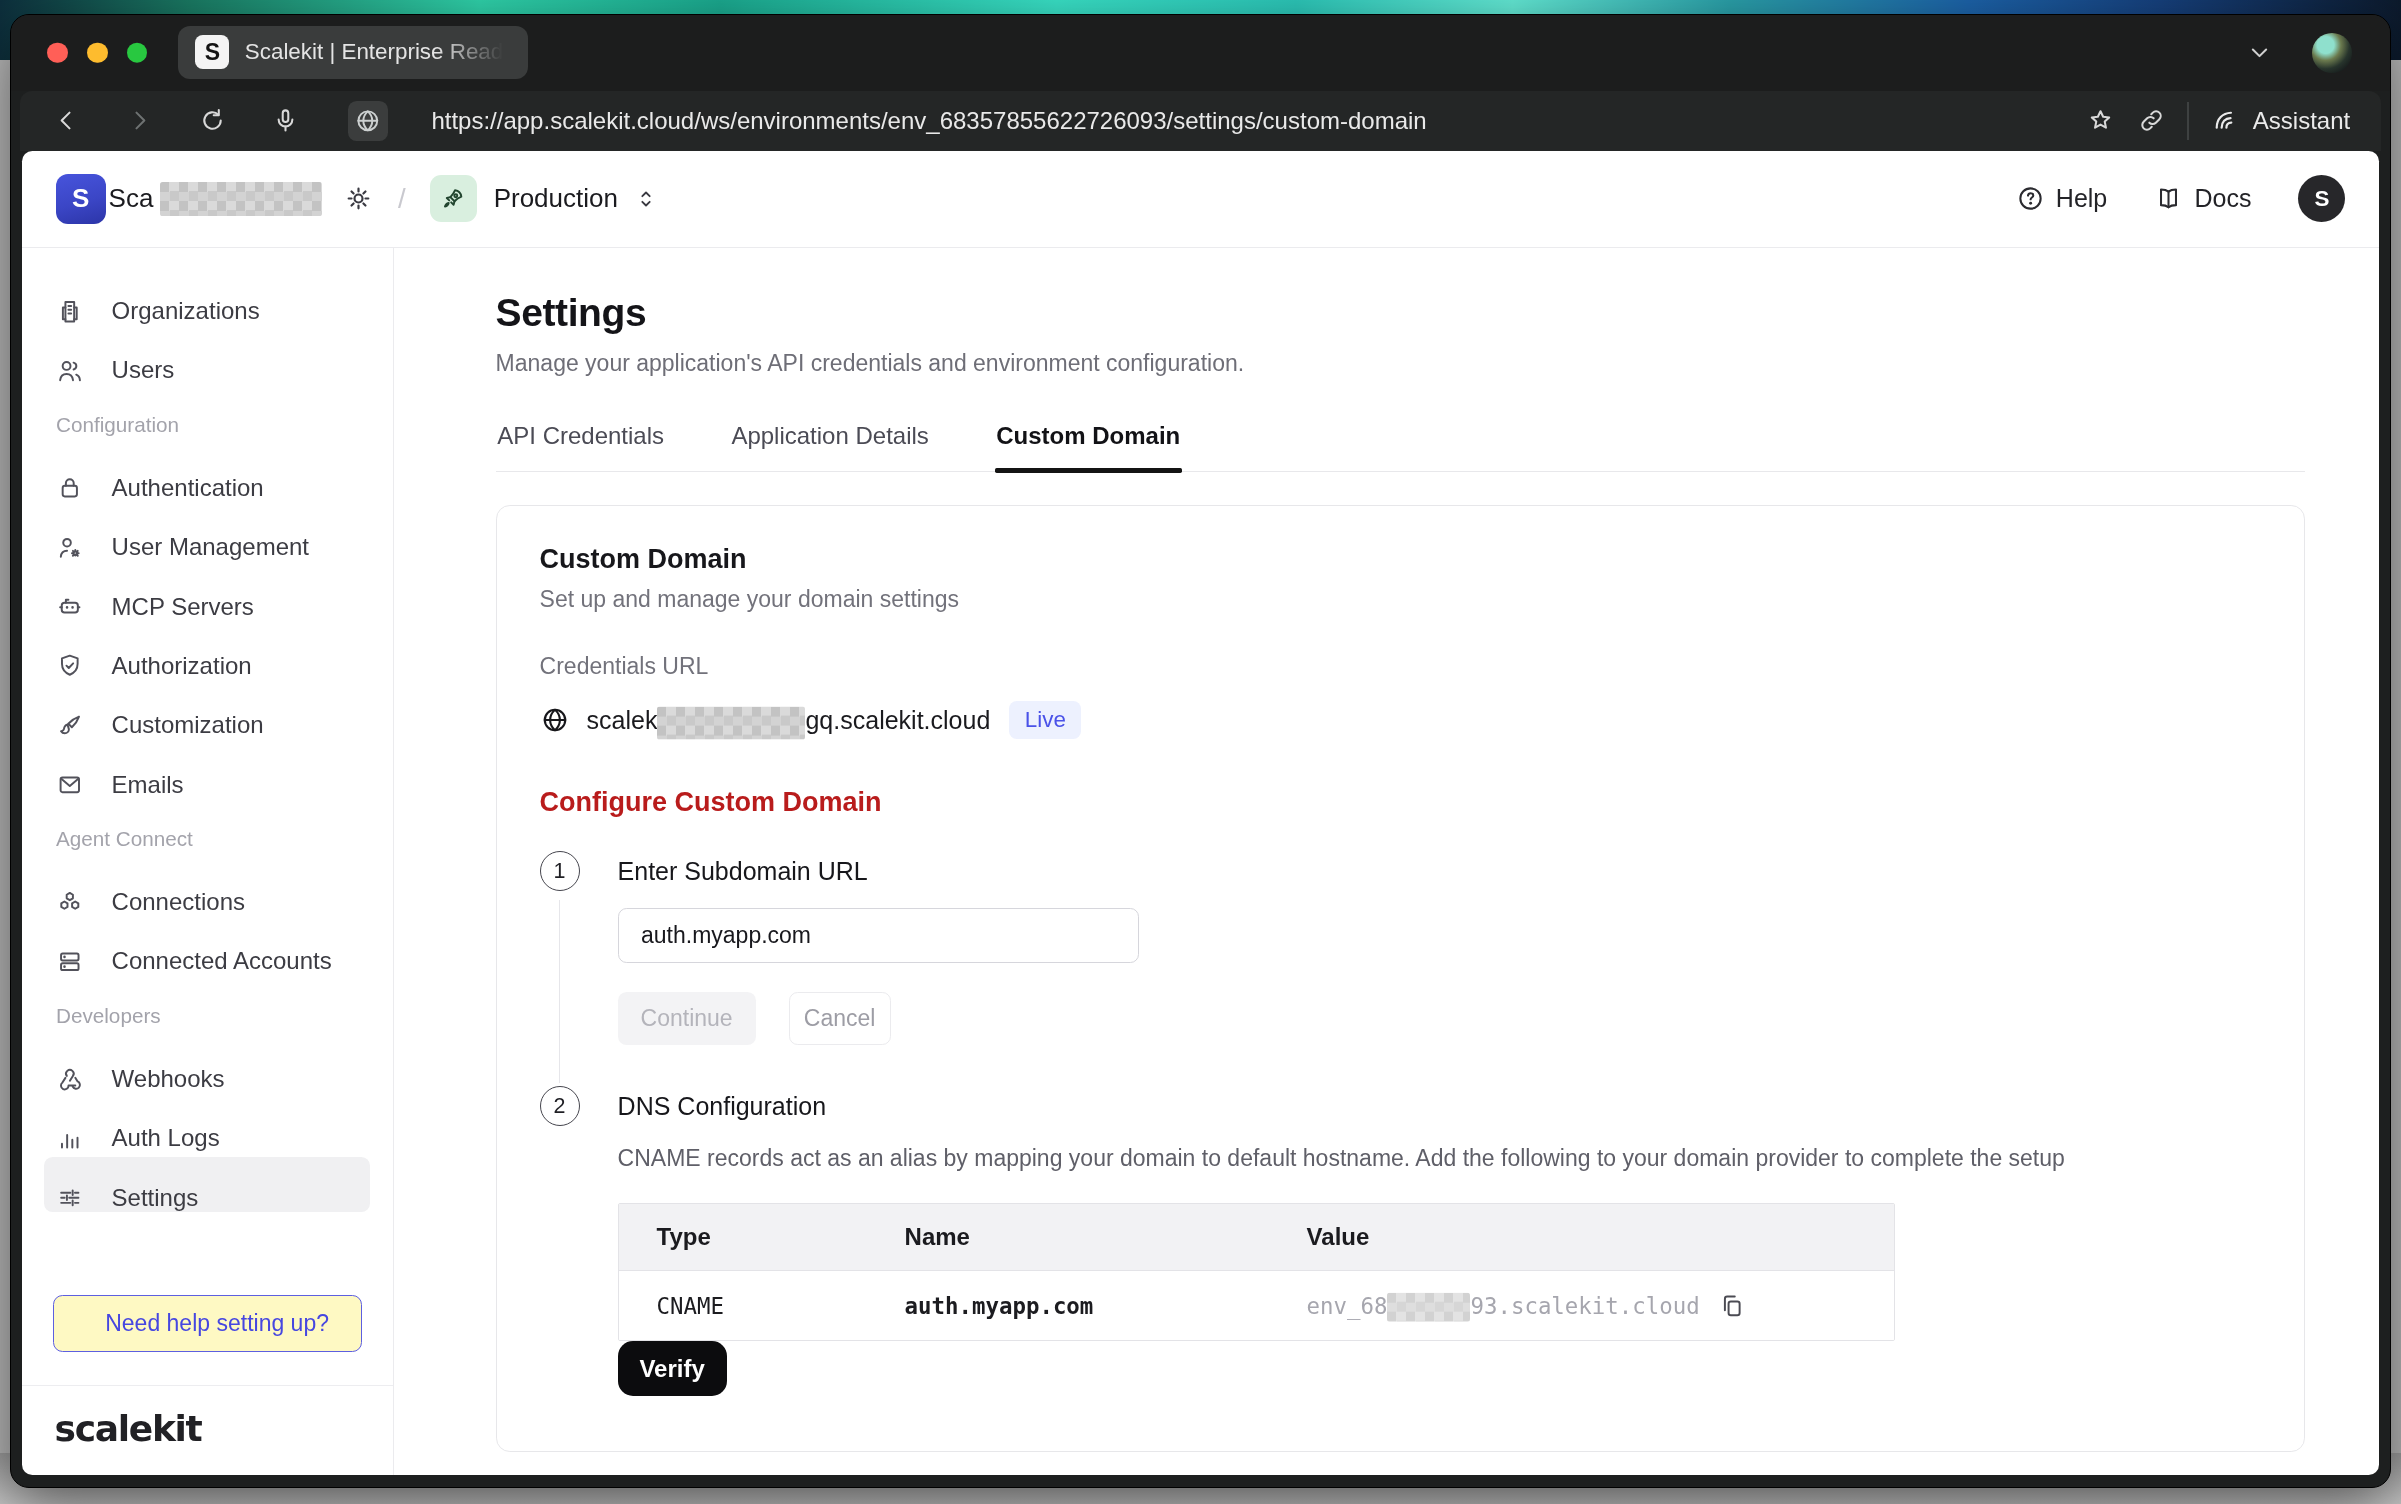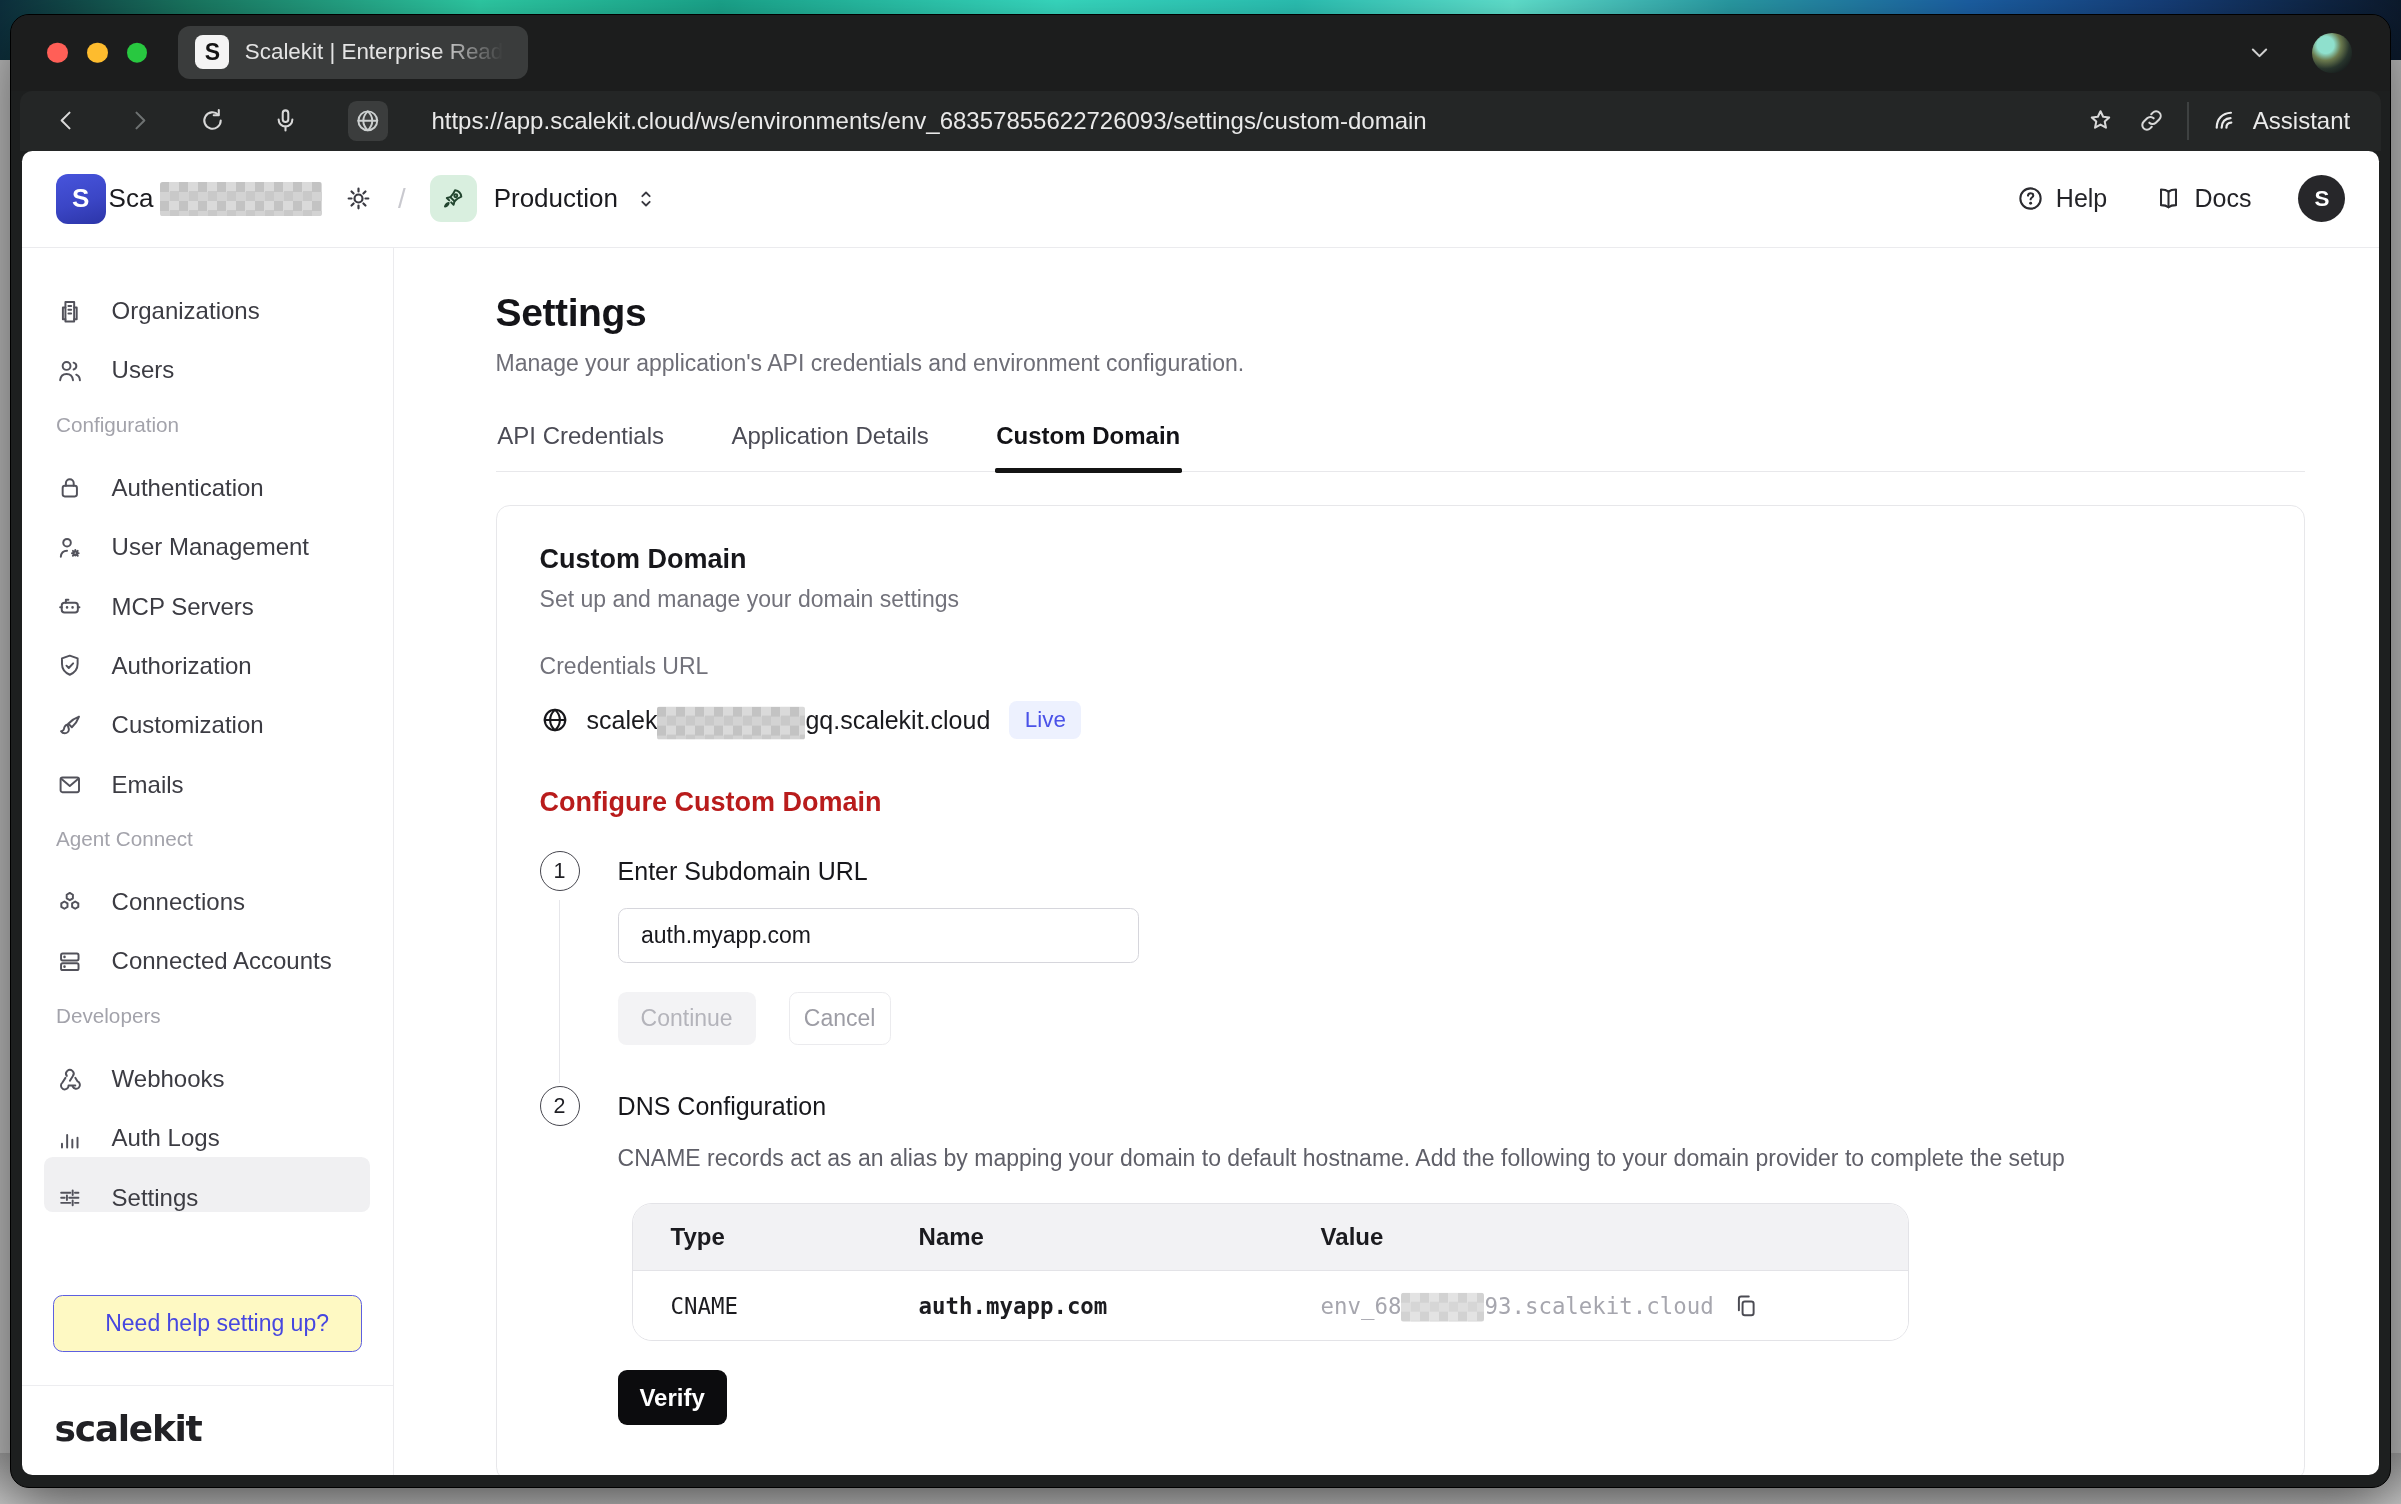--- a/index.html
+++ b/index.html
@@ -127,35 +127,35 @@
     border-radius:8.6px; font-size:23px; padding:0 22.4px; color:#18181d; outline:none; display:block;
     font-family:"Liberation Sans", sans-serif; }
   .btnrow { margin-top:29px; display:flex; gap:33px; }
   .btn { height:53px; border-radius:8.6px; font-size:23px; display:flex; align-items:center;
     justify-content:center; border:none; font-family:"Liberation Sans", sans-serif; }
   .btn.continue { width:138px; background:#f3f3f5; color:#b4b4bb; }
   .btn.cancel { width:102px; background:#fff; border:1.7px solid #ebebee; color:#9d9da5; }
   .stepdesc { margin-top:19px; font-size:23px; color:#5f5f68; }
 
   .dnstable { margin-top:31px; width:1277px; max-width:100%; border:1.7px solid #e3e3e7;
-    border-radius:20px; overflow:hidden;margin-left:14px; }
+    border-radius:2px; overflow:hidden; }
   .dnshead { display:grid; grid-template-columns:248px 402px 667px 1fr; align-items:center;
     background:#f2f2f4; border-bottom:1.7px solid #e3e3e7; height:67px; padding:0 38px;
     font-size:24px; font-weight:600; color:#1b1b1f; }
   .dnsrow { display:grid; grid-template-columns:248px 402px 667px 1fr; align-items:center;
     height:69px; padding:0 38px; background:#fff;
     font-family:"DejaVu Sans Mono", monospace; font-size:22.4px; color:#1c1c20; }
   .cell-name { font-weight:700; }
   .cell-value { color:#a6a6ae; display:flex; align-items:center; }
   .val-redact { width:83px; height:29px; opacity:.75; transform:translateY(1.7px); }
   .copybtn { background:none; border:none; color:#4b4b53; margin-left:15.5px; width:33px; height:33px;
     display:flex; align-items:center; justify-content:center; }
   .copybtn svg { width:27.6px; height:27.6px; }
-  .verifybtn { margin-top:29px; width:109px; height:55px; background:#0c0c0e; color:#fff;
-    border:none; border-radius:9px; font-size:24px; font-weight:600;
+  .verifybtn { width:109px; height:55px; background:#0c0c0e; color:#fff;
+    border:none; border-radius:15px; font-size:24px; font-weight:600;
     font-family:"Liberation Sans", sans-serif; }
 
   .ic { fill:none; stroke:currentColor; stroke-width:1.7; stroke-linecap:round; stroke-linejoin:round; }
 </style>
 </head>
 <body>
 
 <div class="wall-top"></div>
 <div class="wall-bottom"></div>
 

